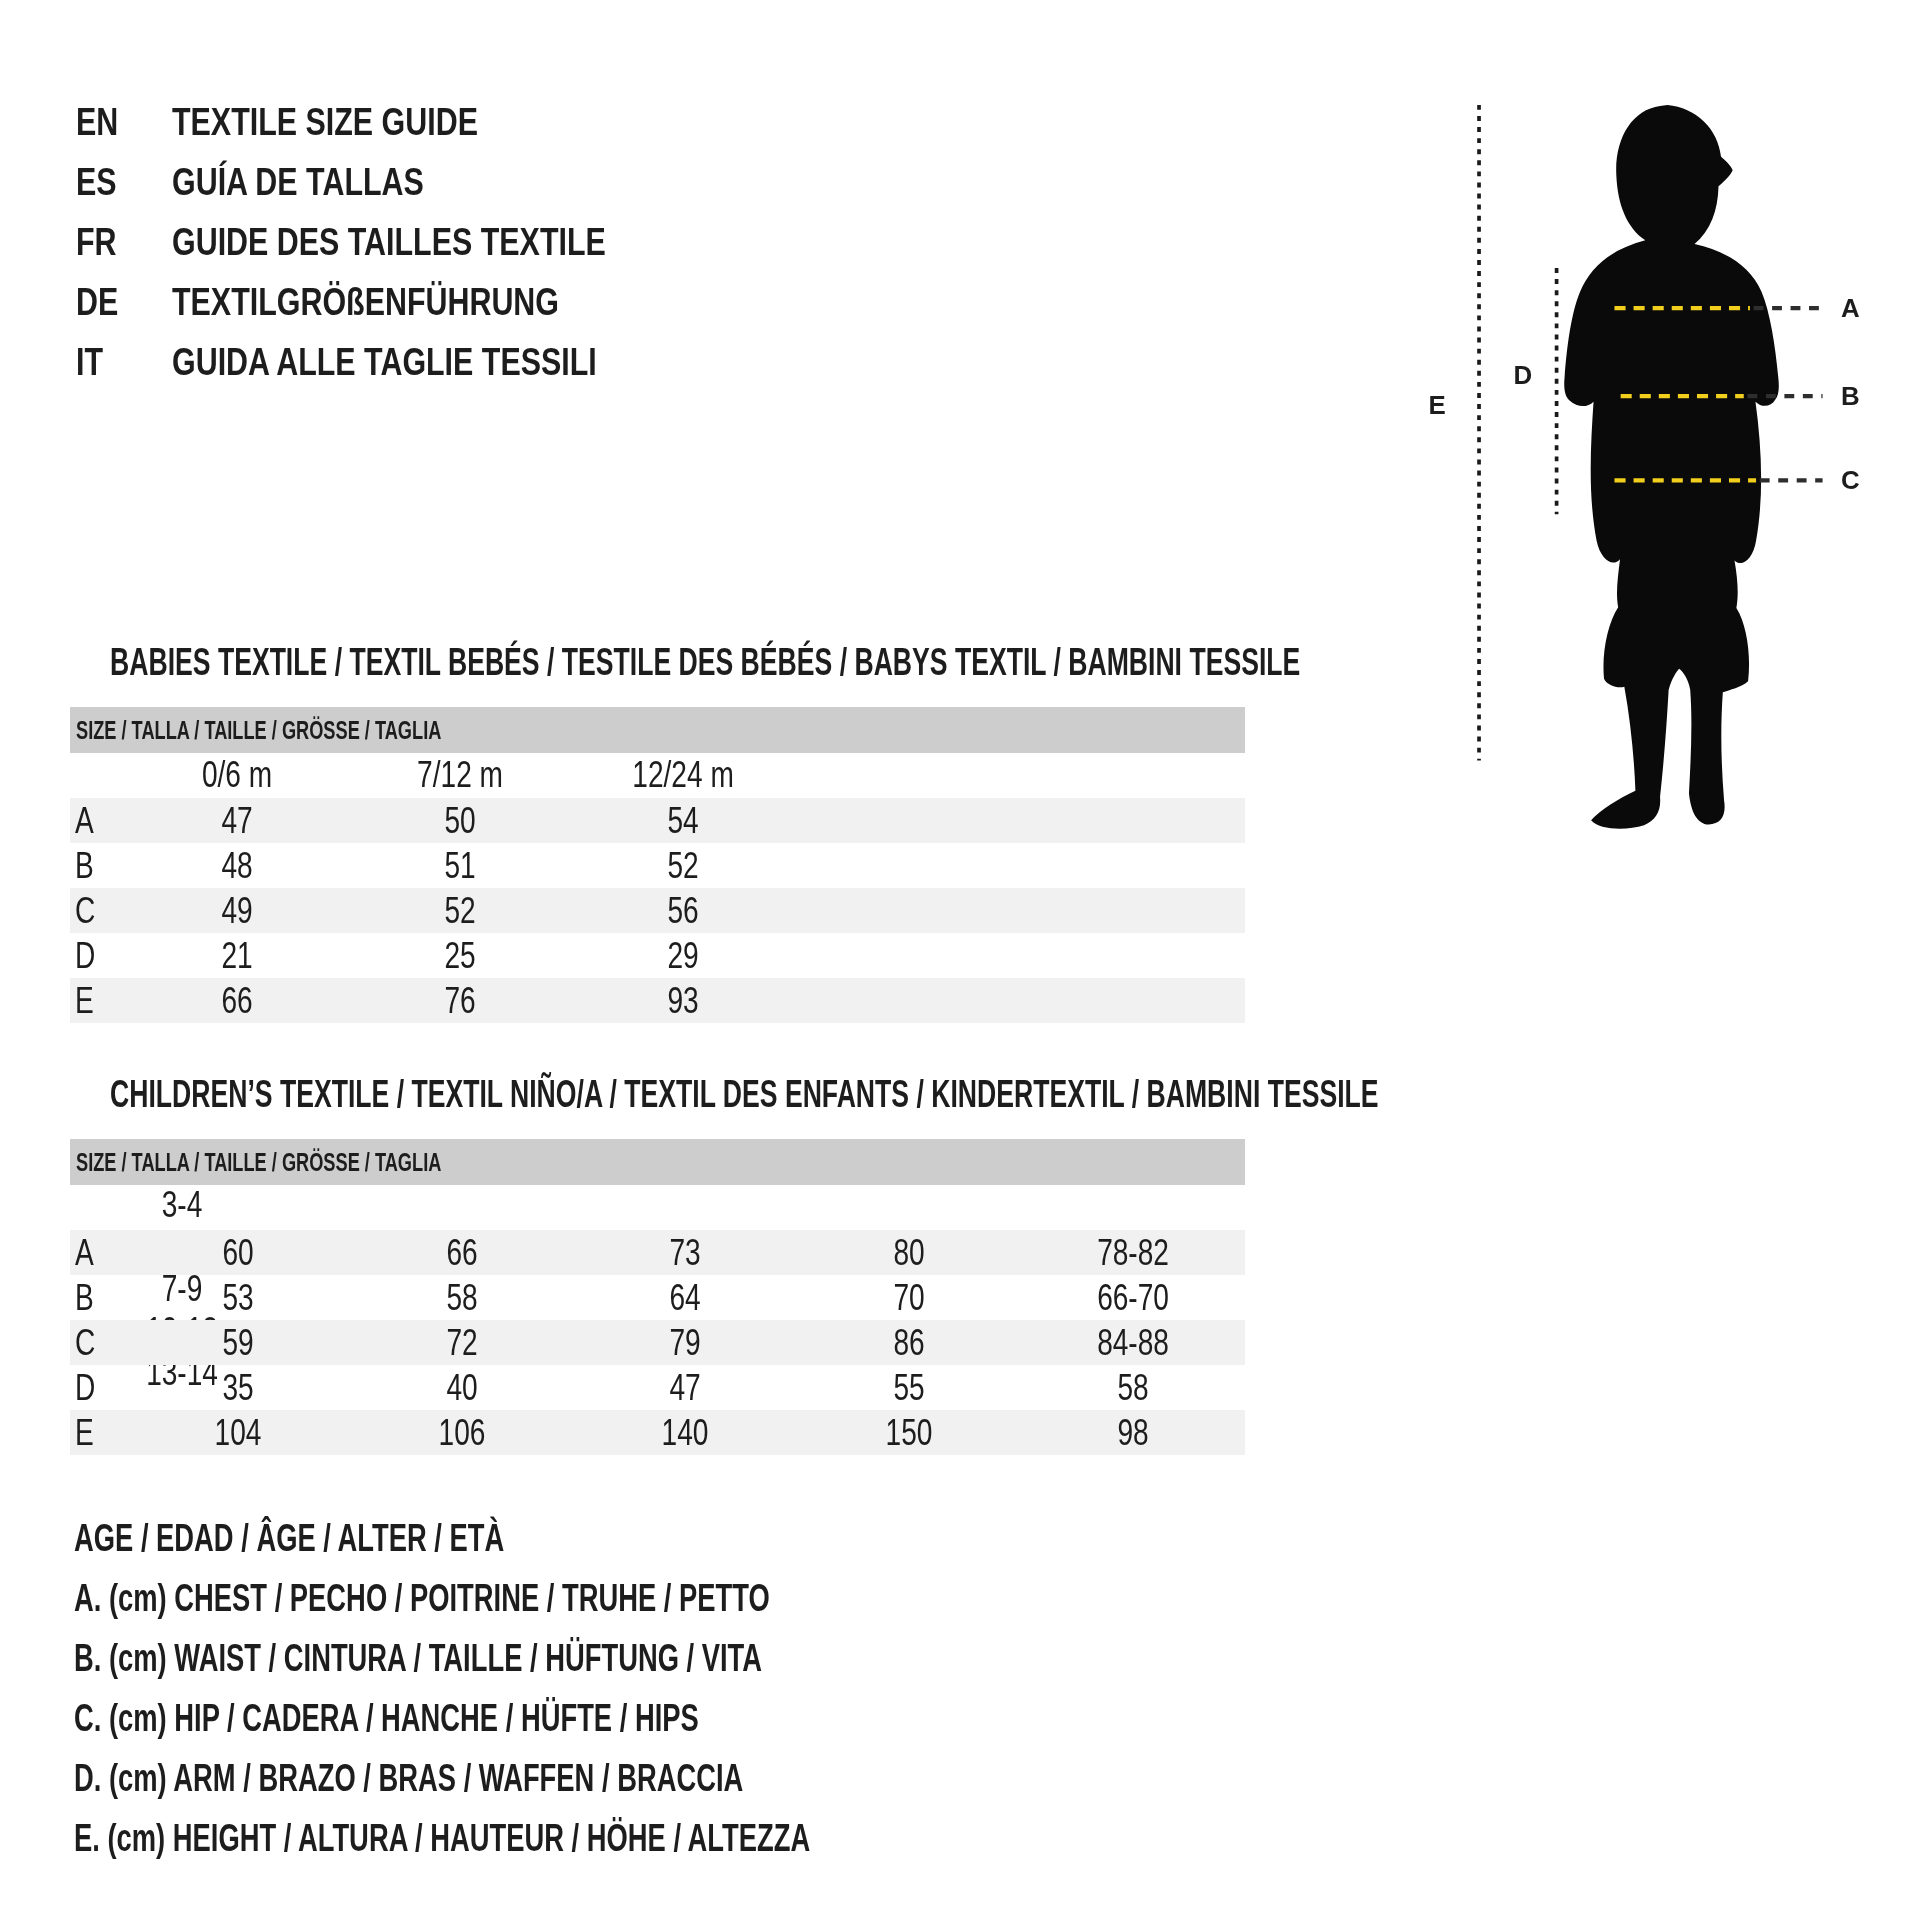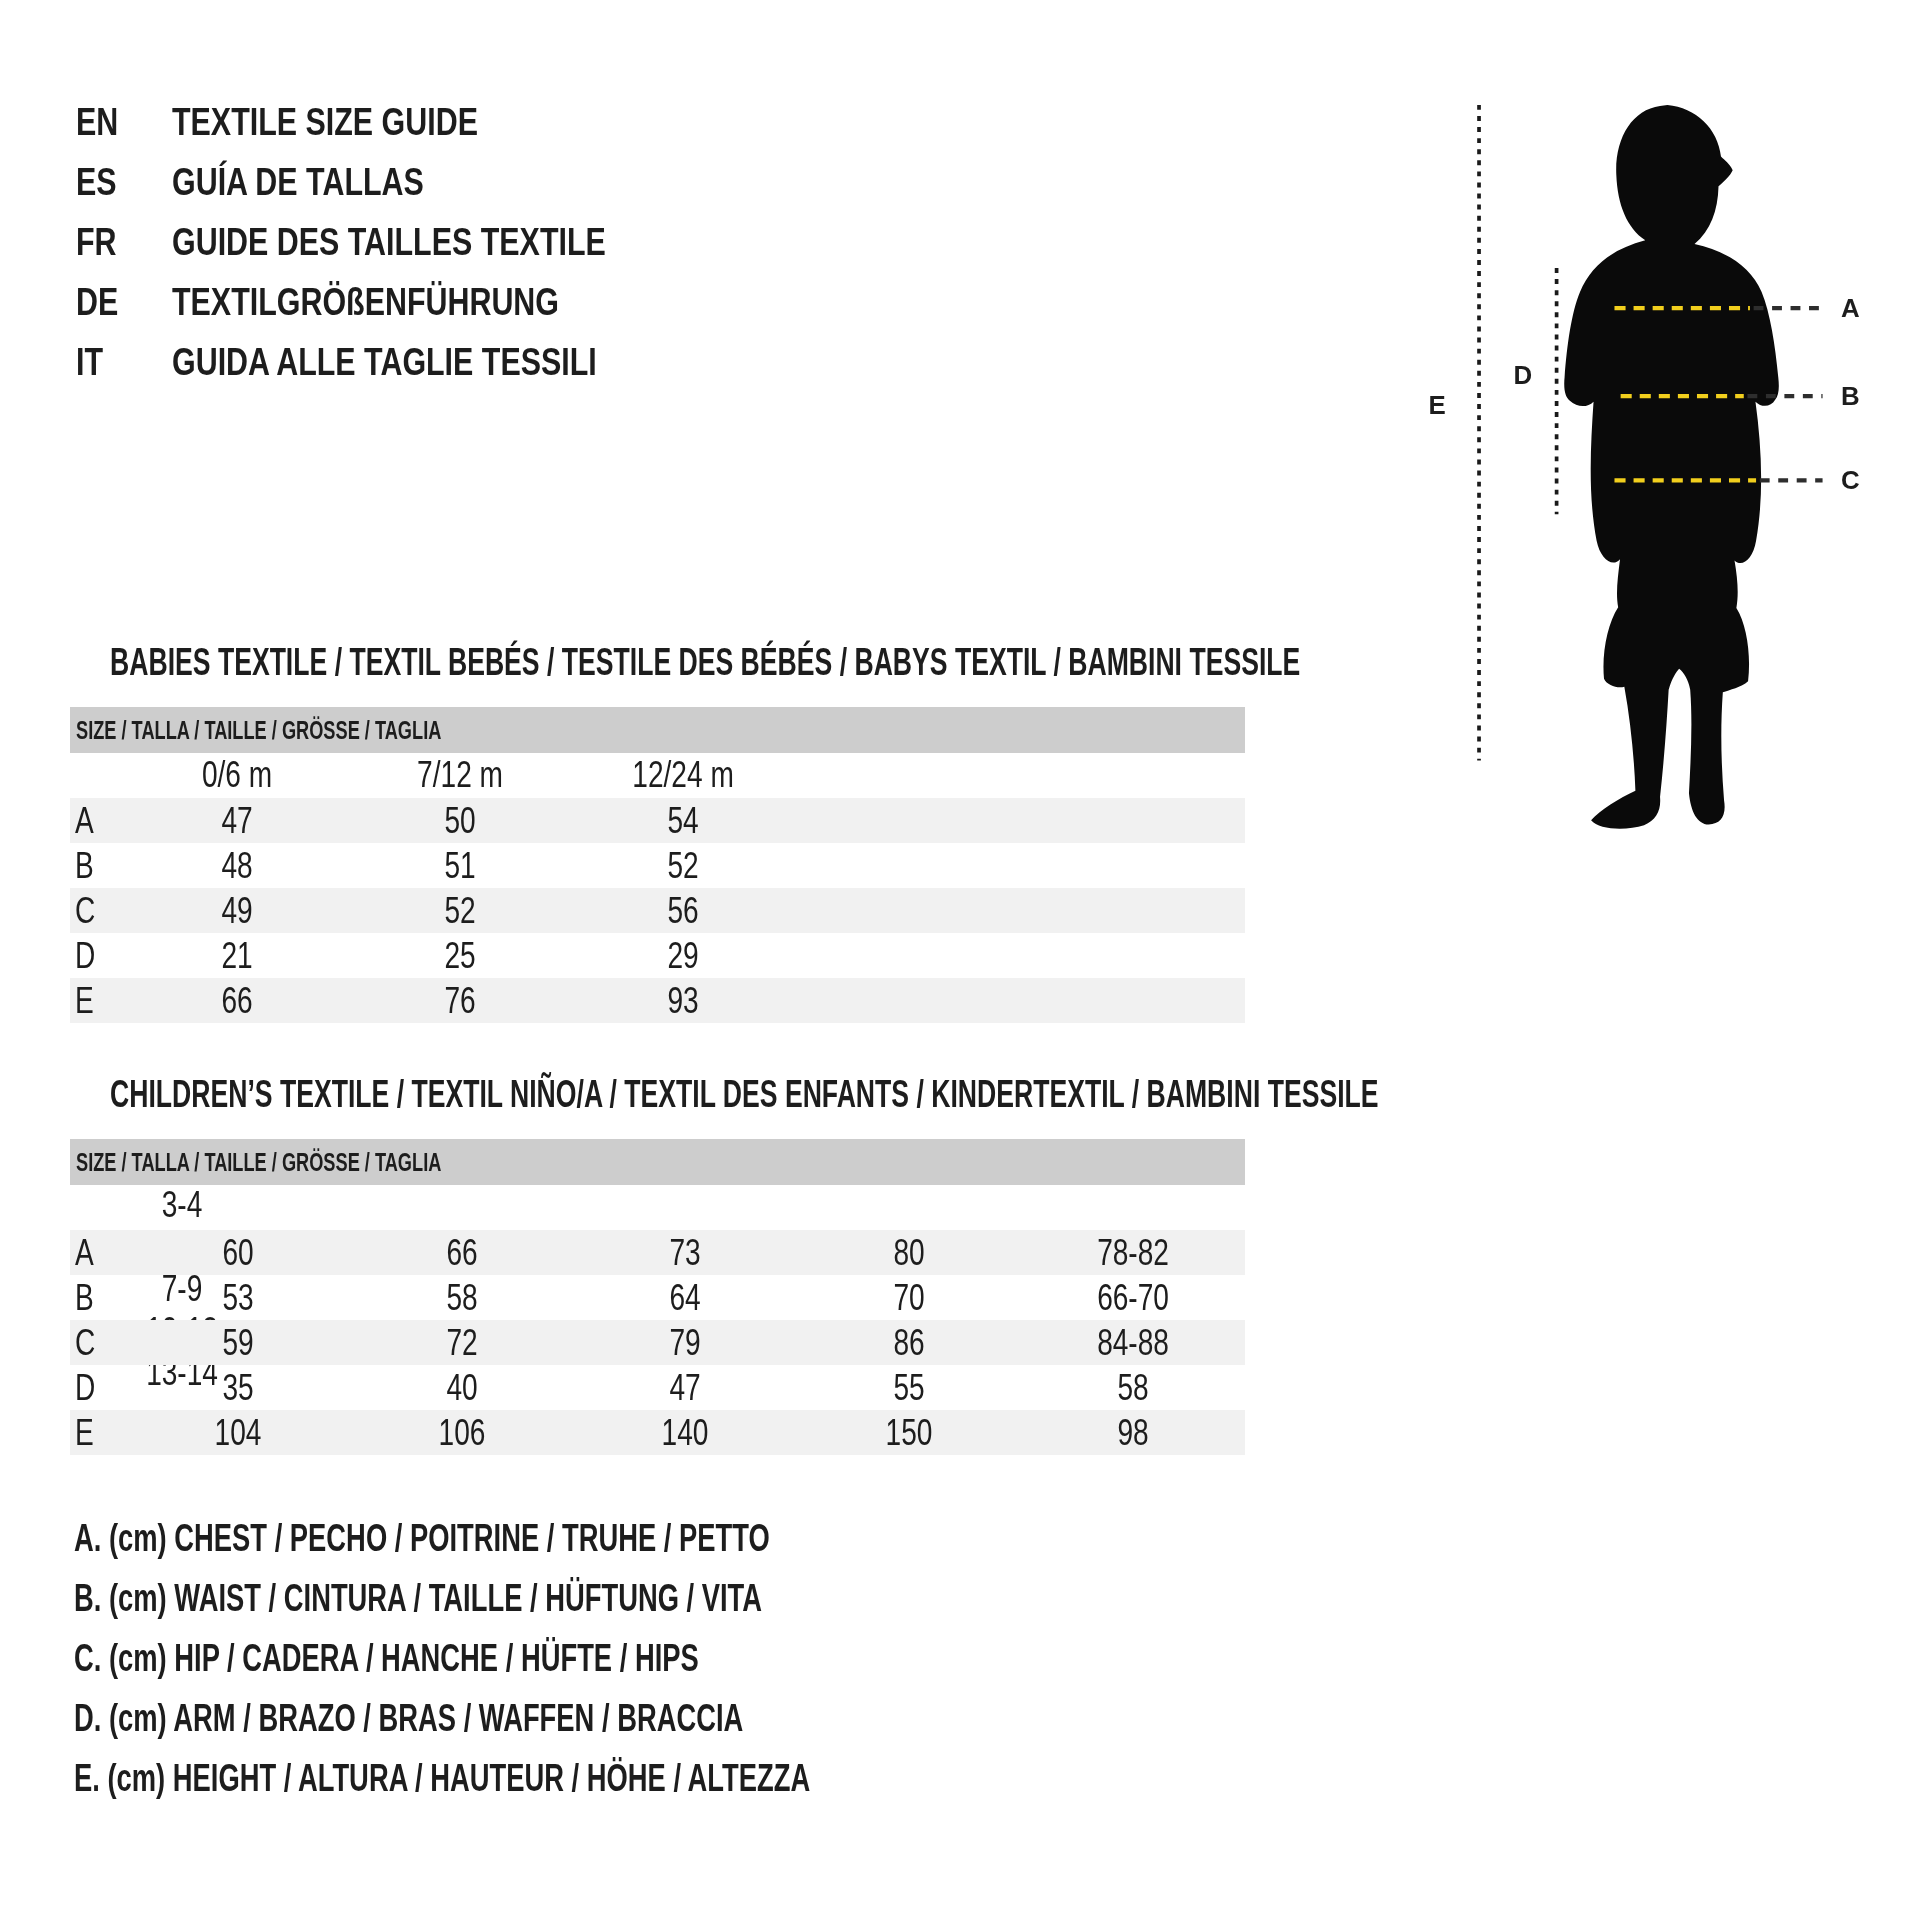--- a/index.html
+++ b/index.html
@@ -340,20 +340,23 @@
     <span class="tcell5">
         <span class="cnd sx78">150</span>
       </span>
     <span class="tcell5">
         <span class="cnd sx78">98</span>
       </span>
   </div>
 
   <div class="legend-block">
     <div class="legend-row">
+        <span class="cnd oxl sx72">AGE / EDAD / ÂGE / ALTER / ETÀ</span>
+      </div>
+    <div class="legend-row">
         <span class="cnd oxl sx72">A. (cm) CHEST / PECHO / POITRINE / TRUHE / PETTO</span>
       </div>
     <div class="legend-row">
         <span class="cnd oxl sx72">B. (cm) WAIST / CINTURA / TAILLE / HÜFTUNG / VITA</span>
       </div>
     <div class="legend-row">
         <span class="cnd oxl sx72">C. (cm) HIP / CADERA / HANCHE / HÜFTE / HIPS</span>
       </div>
     <div class="legend-row">
         <span class="cnd oxl sx72">D. (cm) ARM / BRAZO / BRAS / WAFFEN / BRACCIA</span>

